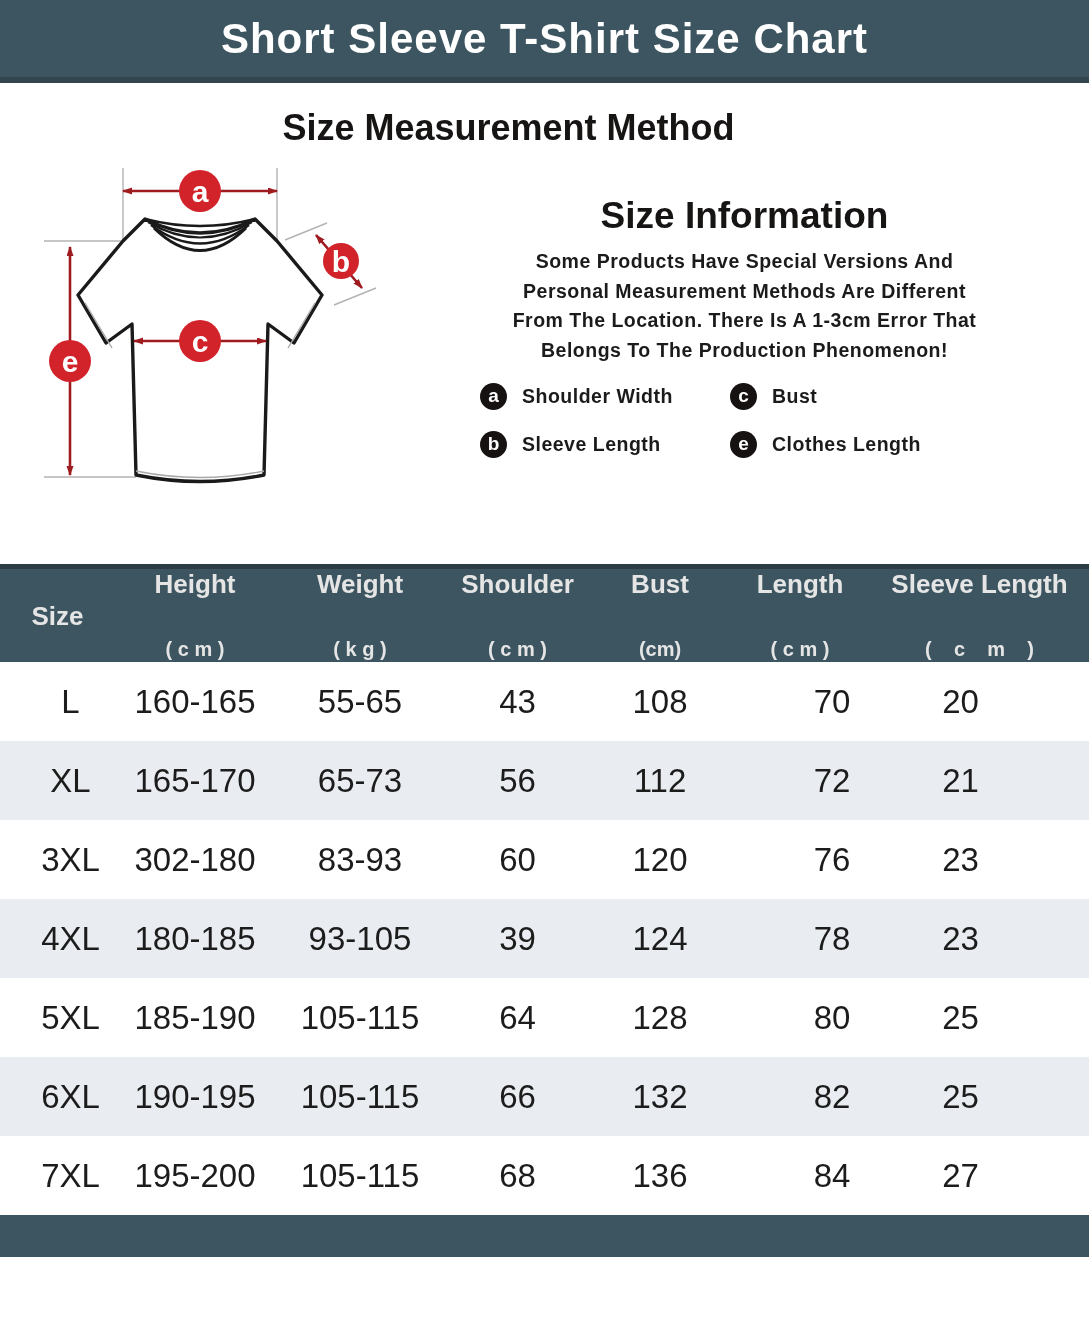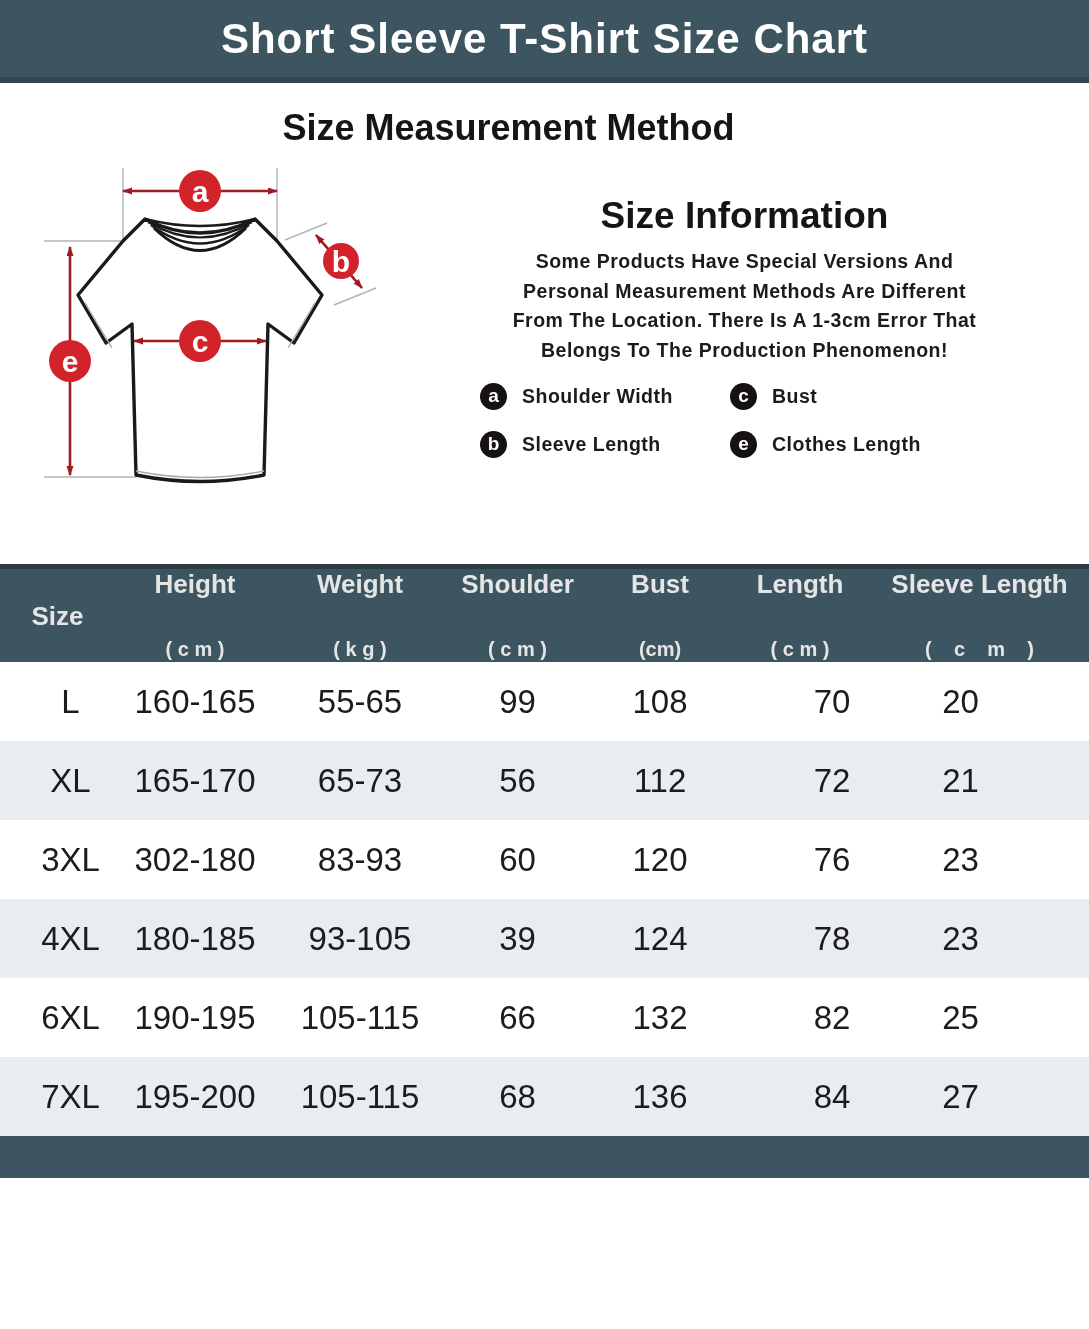--- a/index.html
+++ b/index.html
@@ -210,21 +210,21 @@
             <div class="th-line1">Sleeve Length</div>
             <div class="th-line2">(    c    m    )</div>
           </th>
         </tr>
     </thead>
     <tbody>
         <tr>
           <td>L</td>
           <td>160-165</td>
           <td>55-65</td>
-          <td>99</td>
+          <td>43</td>
           <td>108</td>
           <td>70</td>
           <td>20</td>
         </tr>
         <tr>
           <td>XL</td>
           <td>165-170</td>
           <td>65-73</td>
           <td>56</td>
           <td>112</td>
@@ -243,20 +243,29 @@
         <tr>
           <td>4XL</td>
           <td>180-185</td>
           <td>93-105</td>
           <td>39</td>
           <td>124</td>
           <td>78</td>
           <td>23</td>
         </tr>
         <tr>
+          <td>5XL</td>
+          <td>185-190</td>
+          <td>105-115</td>
+          <td>64</td>
+          <td>128</td>
+          <td>80</td>
+          <td>25</td>
+        </tr>
+        <tr>
           <td>6XL</td>
           <td>190-195</td>
           <td>105-115</td>
           <td>66</td>
           <td>132</td>
           <td>82</td>
           <td>25</td>
         </tr>
         <tr>
           <td>7XL</td>

